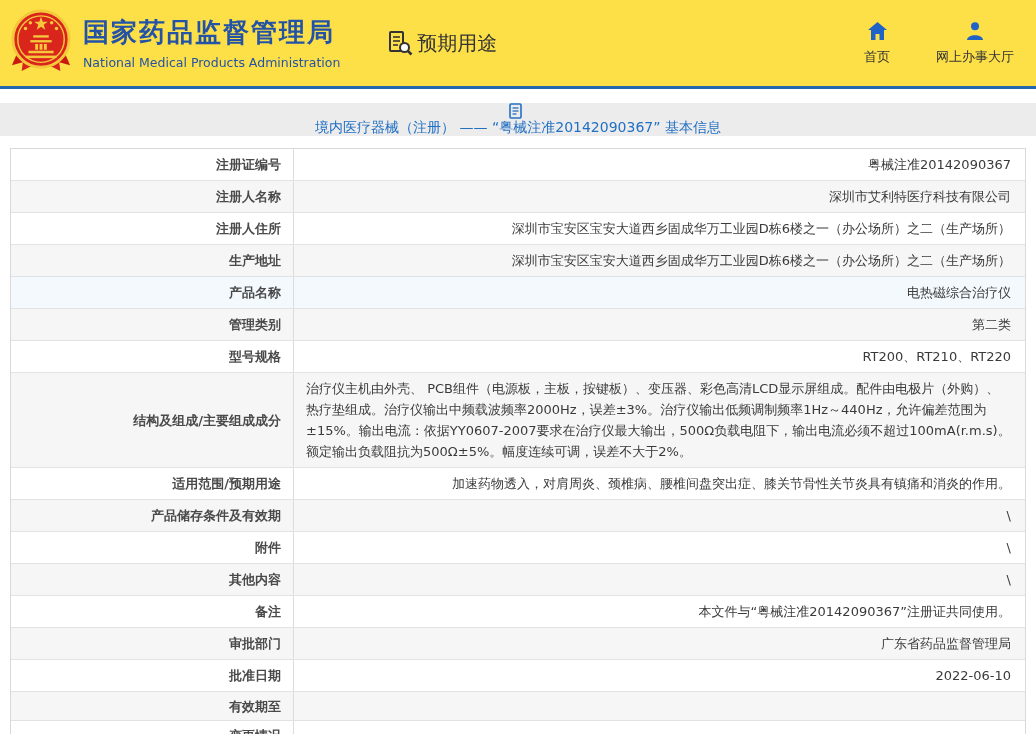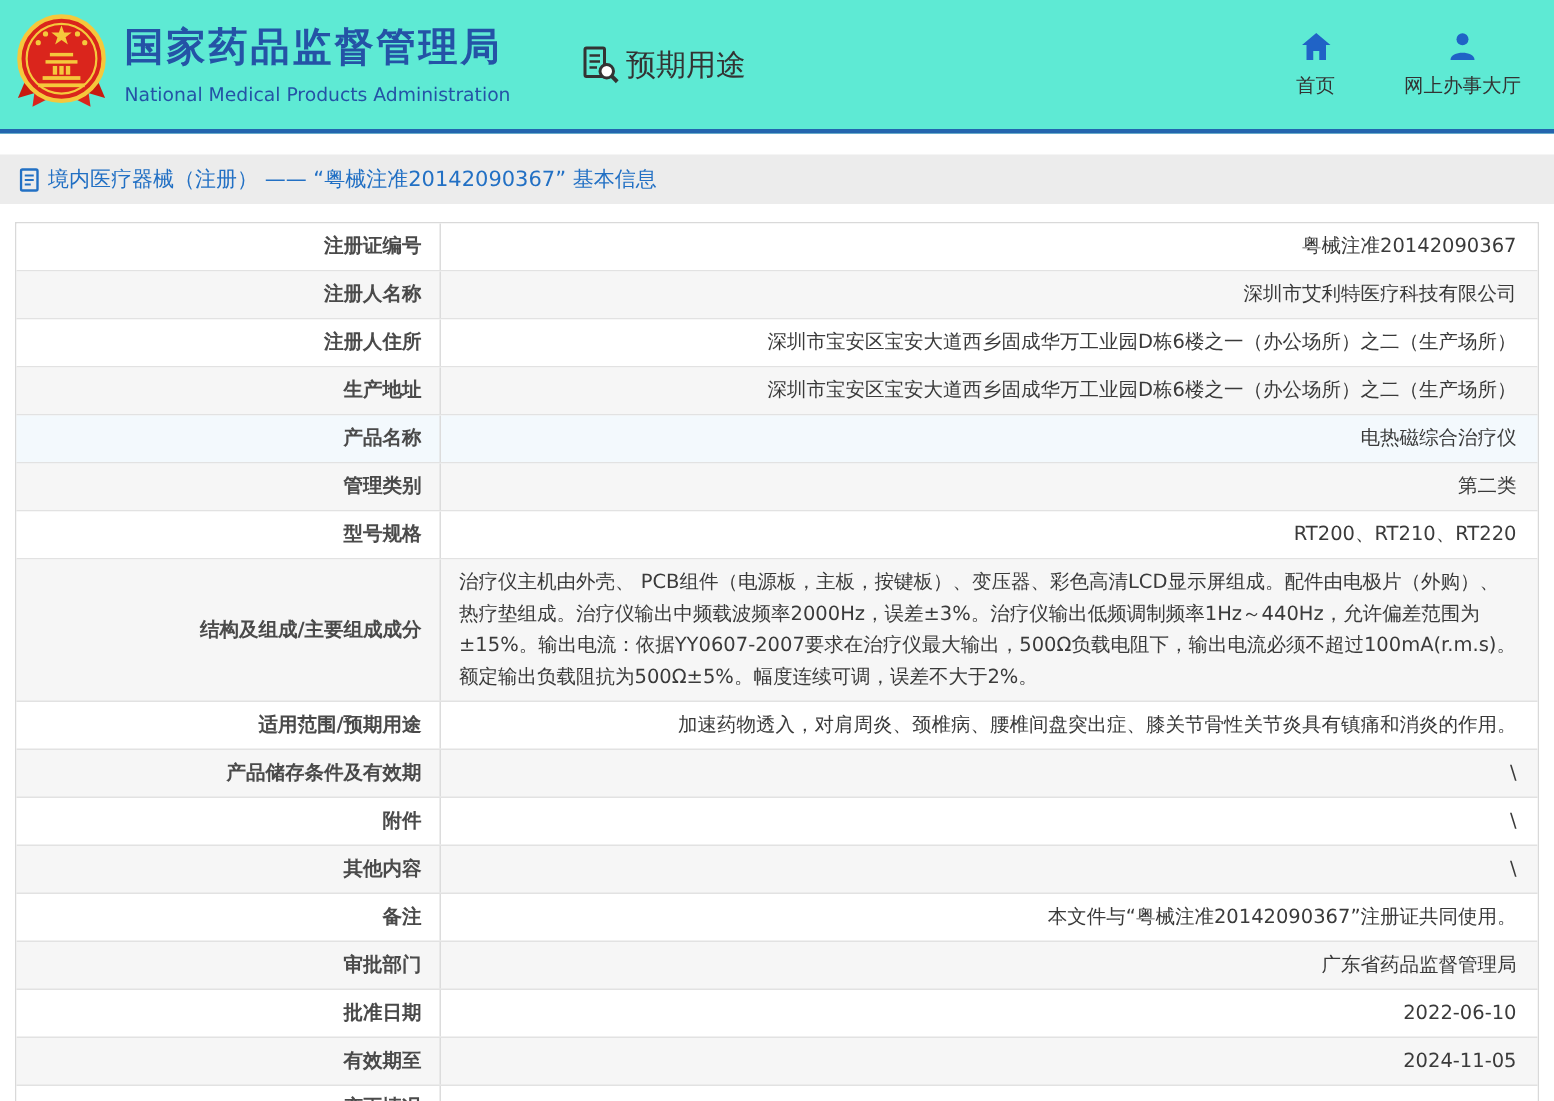--- a/index.html
+++ b/index.html
@@ -1,38 +1,38 @@
 <!DOCTYPE html>
 <html><head>
 <meta charset="utf-8">
 <style>
   * { margin:0; padding:0; box-sizing:border-box; }
   html,body { width:1036px; height:734px; overflow:hidden; background:#fff;
     font-family:"DejaVu Sans","Liberation Sans",sans-serif; }
 
   
   .header { height:89px; display:flex; align-items:center;
-    padding:0 14px 0 10px; border-bottom:3px solid #2365ae; background:#5eead4; }
+    padding:0 14px 0 10px; border-bottom:3px solid #2365ae; background:#fde047; }
   .brand { display:flex; align-items:center; cursor:pointer; }
   .emblem { width:62px; height:68px; flex:0 0 62px; }
   .brand-text { margin-left:11px; }
   .brand-title { color:#2453a6; font-size:26px; font-weight:bold; letter-spacing:2px; line-height:30px; }
   .brand-sub { color:#2453a6; font-size:12.5px; margin-top:8px;text-align:right; }
   .section { display:flex; align-items:center; margin-left:46px; color:#333;
     font-size:20px; font-weight:500; cursor:pointer; }
   .section svg { margin-right:3px; }
   .spacer { flex:1; }
   .nav { display:flex; gap:36px; margin-right:8px; }
   .nav-item { display:flex; flex-direction:column; align-items:center;
     font-size:13px; color:#333; cursor:pointer; min-width:46px; }
   .nav-item svg { margin-bottom:7px; }
 
   
   .crumb-bar { margin-top:14px; background:#ececec; height:33px;
-    display:flex; align-items:center; padding:0 13px; }
+    display:flex; align-items:center; padding:0 13px;flex-direction:column; }
   .crumb-bar svg { margin-right:6px; flex:0 0 auto; }
   .crumb-text { color:#2270c4; font-size:14px; }
 
   
   .table { margin:12px 10px 0; border:1px solid #d9d9d9; border-bottom:none; }
   .row { display:flex; border-bottom:1px solid #e2e2e2; min-height:29px; background:#fff; }
   .row:nth-child(even) { background:#f6f6f6; }
   .row.hl { background:#f3f9fd; }
   .cell-label { flex:0 0 283px; border-right:1px solid #dcdcdc;
     display:flex; justify-content:flex-end; align-items:center;
@@ -232,23 +232,20 @@
         <span>批准日期</span>
       </div>
       <div class="cell-value">
         <span class="txt">2022-06-10</span>
       </div>
     </div>
     <div class="row">
       <div class="cell-label">
         <span>有效期至</span>
       </div>
-      <div class="cell-value">
-        <span class="txt">2024-11-05</span>
-      </div>
     </div>
     <div class="row">
       <div class="cell-label">
         <span>变更情况</span>
       </div>
       <div class="cell-value">
         <span class="txt"></span>
       </div>
     </div>
   </div>

